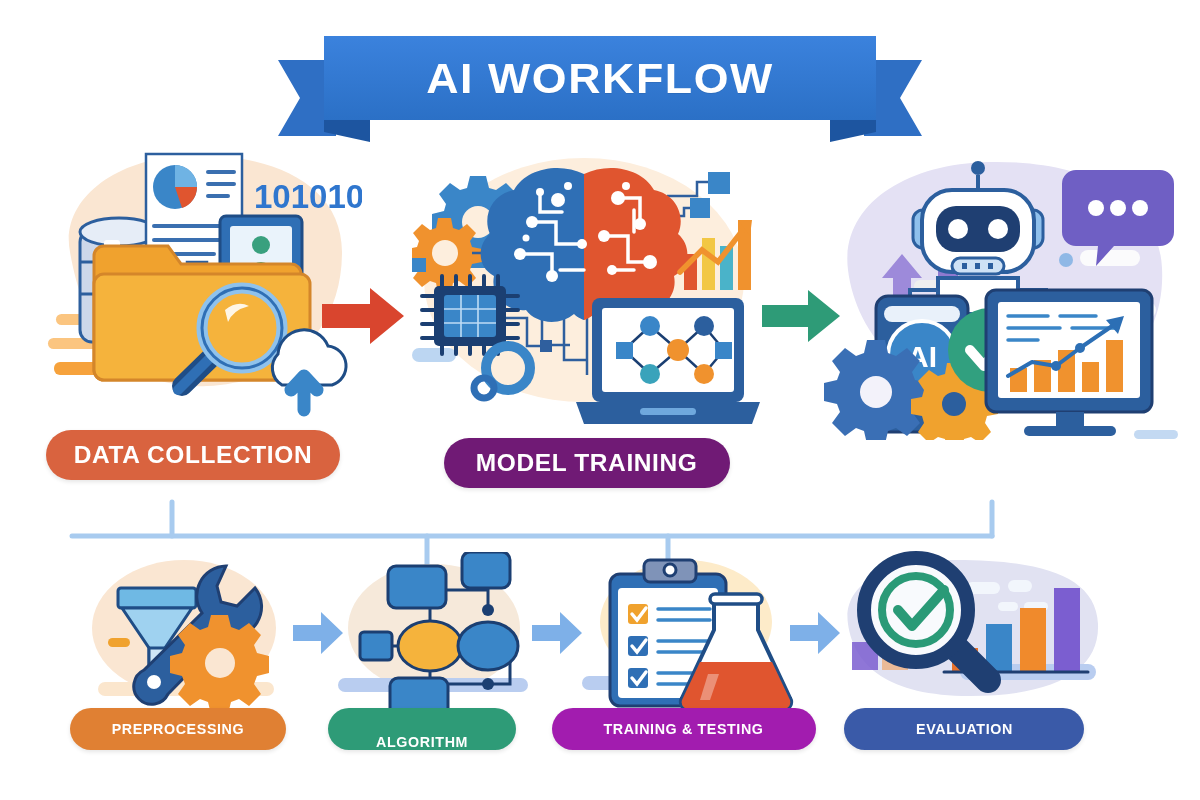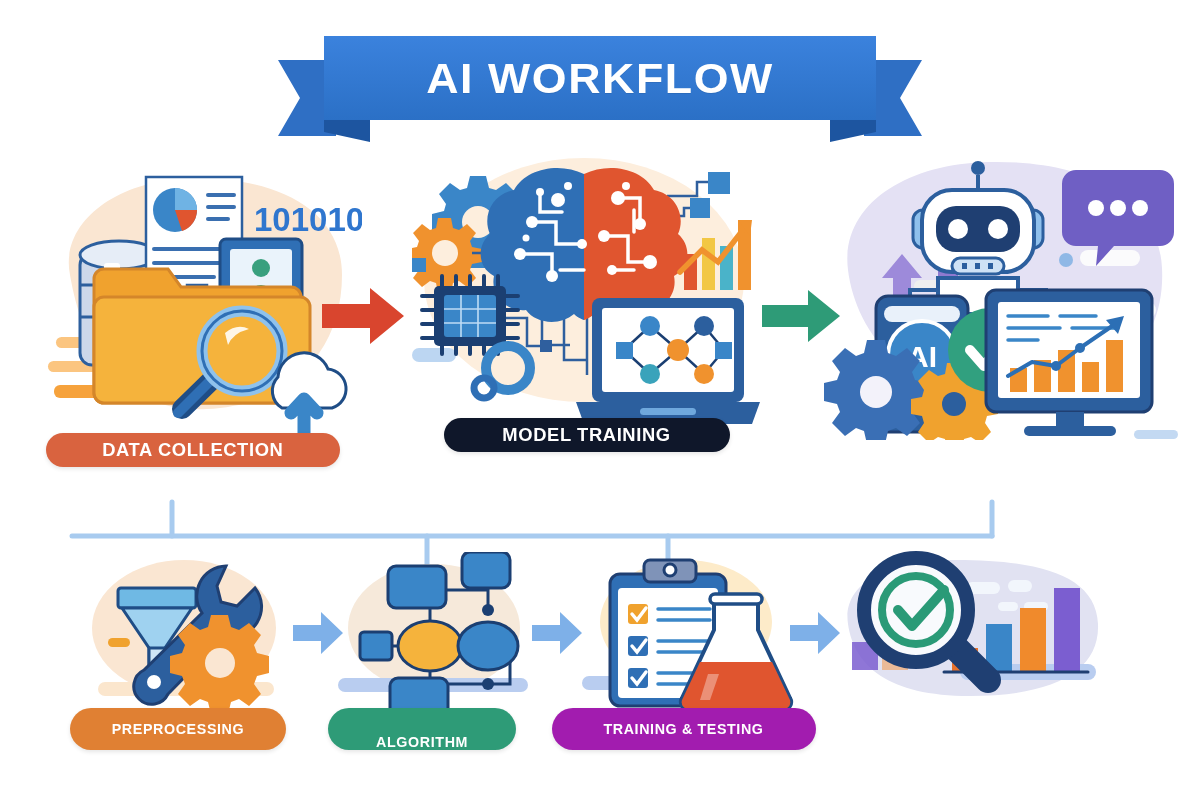--- a/index.html
+++ b/index.html
@@ -29,21 +29,21 @@
     text-shadow:0 1px 0 rgba(0,0,0,.08);z-index:3;}
 
   
   .stage{position:absolute;}
   .stage-art{position:absolute;left:0;top:0;}
   .pill{position:absolute;display:flex;align-items:center;justify-content:center;
     border-radius:999px;color:#fff;font-weight:bold;letter-spacing:.6px;
     box-shadow:0 2px 4px rgba(0,0,0,.10);}
   .pill span{transform:scaleX(1.02);white-space:nowrap;}
 
-  .pill-top{height:34px;font-size:18px;}
+  .pill-top{height:50px;font-size:24px;margin-top:20px;}
   .pill-bot{height:42px;font-size:14px;}
 
   .arrow{position:absolute;}
   .connector{position:absolute;}
 </style>
 </head>
 <body>
 
 <div id="canvas">
 
@@ -53,21 +53,21 @@
     </svg>
     <svg class="ribbon-tail right" viewBox="0 0 58 76">
       <path d="M58 0 L0 0 L0 76 L58 76 L36 38 Z" fill="#2f6fc4"></path>
     </svg>
     <div class="ribbon-fold l"></div>
     <div class="ribbon-fold r"></div>
     <div class="ribbon-main"></div>
     <div class="ribbon-title">AI WORKFLOW</div>
   </div>
 
-  <div class="stage" style="left:42px;top:165px;width:320px;height:290px;text-align:right;">
+  <div class="stage" style="left:42px;top:142px;width:320px;height:290px;text-align:right;">
     <svg class="stage-art" width="320" height="290" viewBox="0 0 320 290">
 
       <path d="M28 110 C18 60 70 18 140 14 C225 9 300 40 300 110 C300 185 250 240 165 244 C75 248 40 180 28 110 Z" fill="#fae6d2"></path>
 
       <rect x="14" y="172" width="58" height="11" rx="5.5" fill="#fbc580"></rect>
       <rect x="6" y="196" width="70" height="11" rx="5.5" fill="#fbc580"></rect>
       <rect x="12" y="220" width="86" height="13" rx="6" fill="#f6a23c"></rect>
 
       <g>
         <rect x="38" y="88" width="78" height="112" rx="12" fill="#cdd8ea" stroke="#2c5f9e" stroke-width="3"></rect>
@@ -232,21 +232,21 @@
         <rect x="303" y="192" width="17" height="17" fill="#3a86c8"></rect>
         <circle cx="238" cy="176" r="10" fill="#3a86c8"></circle>
         <circle cx="292" cy="176" r="10" fill="#2c5f9e"></circle>
         <circle cx="266" cy="200" r="11" fill="#f0922e"></circle>
         <circle cx="238" cy="224" r="10" fill="#3aa3bb"></circle>
         <circle cx="292" cy="224" r="10" fill="#f0922e"></circle>
         <path d="M164 252 h184 l-8 22 h-168 z" fill="#2c5f9e"></path>
         <rect x="228" y="258" width="56" height="7" rx="3.5" fill="#6fa8dd"></rect>
       </g>
     </svg>
-    <div class="pill pill-top" style="left:32px;top:268px;width:286px;background:#0f172a;">
+    <div class="pill pill-top" style="left:32px;top:268px;width:286px;background:#701a75;">
       <span>MODEL TRAINING</span>
     </div>
   </div>
 
   <svg class="arrow" style="left:762px;top:290px;" width="78" height="52" viewBox="0 0 78 52">
     <path d="M0 15 H46 V0 L78 26 L46 52 V37 H0 Z" fill="#2e9b77"></path>
   </svg>
 
   <div class="stage" style="left:818px;top:150px;width:360px;height:290px;">
     <svg class="stage-art" width="360" height="290" viewBox="0 0 360 290">
@@ -480,15 +480,18 @@
         <path d="M104 124 H248" stroke="#1f3f72" stroke-width="3" stroke-linecap="round"></path>
       </g>
 
       <g>
         <line x1="112" y1="96" x2="148" y2="132" stroke="#1f3f72" stroke-width="26" stroke-linecap="round"></line>
         <circle cx="76" cy="62" r="52" fill="#f8fafd" stroke="#1f3f72" stroke-width="14"></circle>
         <circle cx="76" cy="62" r="34" fill="none" stroke="#2a9a77" stroke-width="8"></circle>
         <path d="M58 62 l14 16 l32 -36" stroke="#2a9a77" stroke-width="10" fill="none" stroke-linecap="round" stroke-linejoin="round"></path>
       </g>
     </svg>
+    <div class="pill pill-bot" style="left:4px;top:160px;width:240px;background:#3a5aa8;">
+      <span>EVALUATION</span>
+    </div>
   </div>
 
 </div>
 
 </body></html>

